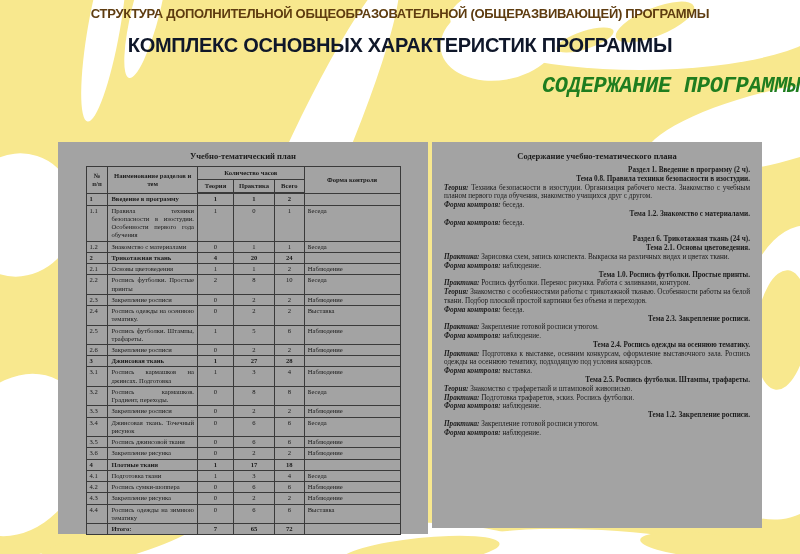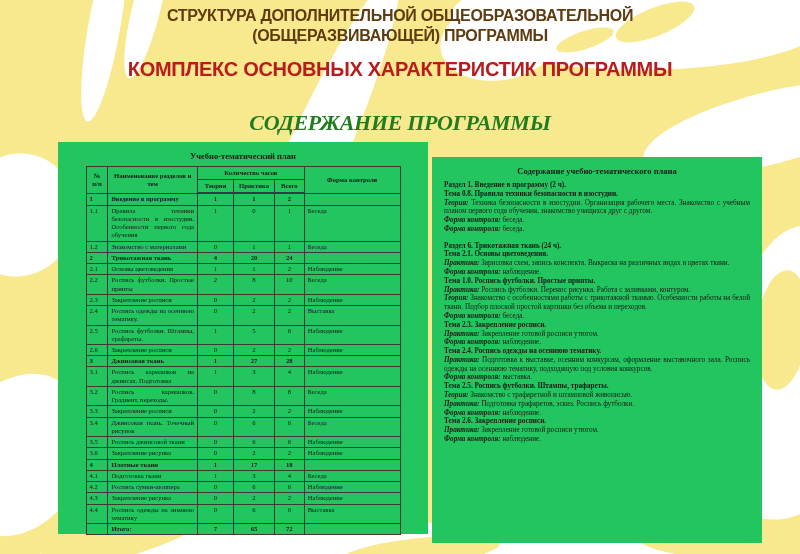--- a/index.html
+++ b/index.html
@@ -8,39 +8,40 @@
     background:#f8e88e;
     font-family:"Liberation Serif", serif;
   }
   
   #bg{position:absolute;left:0;top:0;width:800px;height:554px;z-index:0;}
   
   .titles{position:absolute;left:0;top:6px;width:800px;text-align:center;z-index:2;}
   .title-main{
     margin:0 auto;max-width:630px;
     font-family:"Liberation Sans", sans-serif;font-weight:bold;
-    font-size:16px;line-height:1.25;letter-spacing:-0.3px;
+    font-size:13px;line-height:1.25;letter-spacing:-0.3px;
     color:#5e3c10;
   }
   .title-sub{
     margin:11px auto 0 auto;max-width:700px;
     font-family:"Liberation Sans", sans-serif;font-weight:bold;
     font-size:20px;line-height:1.2;letter-spacing:-0.3px;
-    color:#b91c1c;
+    color:#0f172a;
   }
   .title-green{
-    margin:30px auto 0 auto;
-    font-family:Liberation Serif, serif;font-weight:bold;font-style:italic;
+    margin:18px auto 0 auto;
+    font-family:Liberation Mono, monospace;font-weight:bold;font-style:italic;
     font-size:22px;line-height:1.1;letter-spacing:-0.3px;
     color:#1f7d1f;
-  }
-  
-  .panel{position:absolute;background:#22c55e;z-index:1;}
+    text-align:right;
+  }
+  
+  .panel{position:absolute;background:#a3a3a3;z-index:1;}
   #panel-left{left:58px;top:142px;width:370px;height:392px;}
-  #panel-right{left:432px;top:157px;width:330px;height:386px;}
+  #panel-right{left:432px;top:142px;width:330px;height:386px;}
   .panel-title{
     text-align:center;font-weight:bold;font-size:8.5px;color:#1a1a1a;
     margin:9px 0 5px 0;
   }
   
   table.plan{
     border-collapse:collapse;margin:0 auto;width:315px;
     font-size:6.6px;line-height:1.25;color:#1a1a1a;
     table-layout:fixed;
   }
@@ -53,21 +54,21 @@
   td.c-name{text-align:justify;text-align-last:left;}
   td.c-mid{text-align:center;}
   td.c-ctl{text-align:left;}
   tr.bold-row td{font-weight:bold;}
   
   .content{
     padding:0 12px;font-size:7.2px;line-height:1.22;color:#1a1a1a;
     text-align:justify;
   }
   .content p{margin:0;}
-  .content p.b-line{font-weight:bold;text-align:left;}
+  .content p.b-line{font-weight:bold;text-align:right;}
   .content span.lbl{font-weight:bold;font-style:italic;}
   .content .gap{height:8px;}
 </style>
 </head>
 <body>
 
 <svg id="bg" viewBox="0 0 800 554" xmlns="http://www.w3.org/2000/svg" aria-hidden="true">
 
   <g fill="#ffffff">
     <ellipse cx="104" cy="28" rx="16" ry="95" transform="rotate(10 104 28)"></ellipse>
@@ -316,37 +317,38 @@
   </table>
 </div>
 
 <div class="panel" id="panel-right">
   <div class="panel-title">Содержание учебно-тематического плана</div>
   <div class="content">
       <p class="b-line">Раздел 1. Введение в программу (2 ч).</p>
       <p class="b-line">Тема 0.8. Правила техники безопасности в изостудии.</p>
       <p class="t-line"><span class="lbl">Теория: </span>Техника безопасности в изостудии. Организация рабочего места. Знакомство с учебным планом первого года обучения, знакомство учащихся друг с другом.</p>
       <p class="t-line"><span class="lbl">Форма контроля: </span>беседа.</p>
+      <p class="b-line">Тема 1.2. Знакомство с материалами.</p>
       <p class="t-line"><span class="lbl">Форма контроля: </span>беседа.</p>
       <div class="gap"></div>
       <p class="b-line">Раздел 6. Трикотажная ткань (24 ч).</p>
       <p class="b-line">Тема 2.1. Основы цветоведения.</p>
       <p class="t-line"><span class="lbl">Практика: </span>Зарисовка схем, запись конспекта. Выкраска на различных видах и цветах ткани.</p>
       <p class="t-line"><span class="lbl">Форма контроля: </span>наблюдение.</p>
       <p class="b-line">Тема 1.0. Роспись футболки. Простые принты.</p>
       <p class="t-line"><span class="lbl">Практика: </span>Роспись футболки. Перенос рисунка. Работа с заливками, контуром.</p>
       <p class="t-line"><span class="lbl">Теория: </span>Знакомство с особенностями работы с трикотажной тканью. Особенности работы на белой ткани. Подбор плоской простой картинки без объема и переходов.</p>
       <p class="t-line"><span class="lbl">Форма контроля: </span>беседа.</p>
       <p class="b-line">Тема 2.3. Закрепление росписи.</p>
       <p class="t-line"><span class="lbl">Практика: </span>Закрепление готовой росписи утюгом.</p>
       <p class="t-line"><span class="lbl">Форма контроля: </span>наблюдение.</p>
       <p class="b-line">Тема 2.4. Роспись одежды на осеннюю тематику.</p>
       <p class="t-line"><span class="lbl">Практика: </span>Подготовка к выставке, осенним конкурсам, оформление выставочного зала. Роспись одежды на осеннюю тематику, подходящую под условия конкурсов.</p>
       <p class="t-line"><span class="lbl">Форма контроля: </span>выставка.</p>
       <p class="b-line">Тема 2.5. Роспись футболки. Штампы, трафареты.</p>
       <p class="t-line"><span class="lbl">Теория: </span>Знакомство с трафаретной и штамповой живописью.</p>
       <p class="t-line"><span class="lbl">Практика: </span>Подготовка трафаретов, эскиз. Роспись футболки.</p>
       <p class="t-line"><span class="lbl">Форма контроля: </span>наблюдение.</p>
-      <p class="b-line">Тема 2.6. Закрепление росписи.</p>
+      <p class="b-line">Тема 1.2. Закрепление росписи.</p>
       <p class="t-line"><span class="lbl">Практика: </span>Закрепление готовой росписи утюгом.</p>
       <p class="t-line"><span class="lbl">Форма контроля: </span>наблюдение.</p>
     </div>
 </div>
 
 </body></html>

